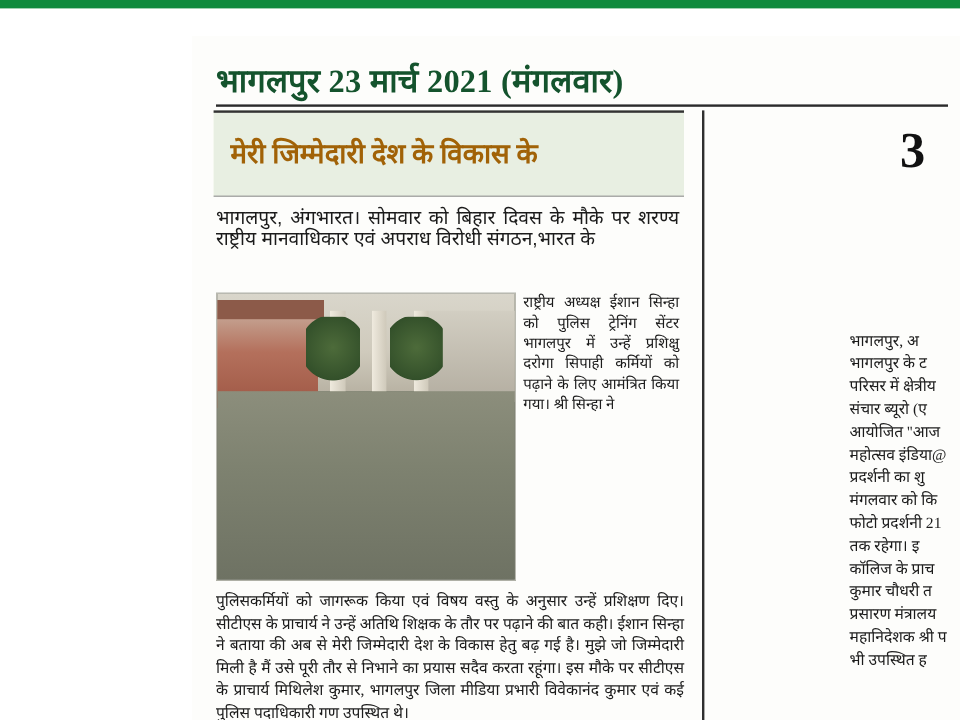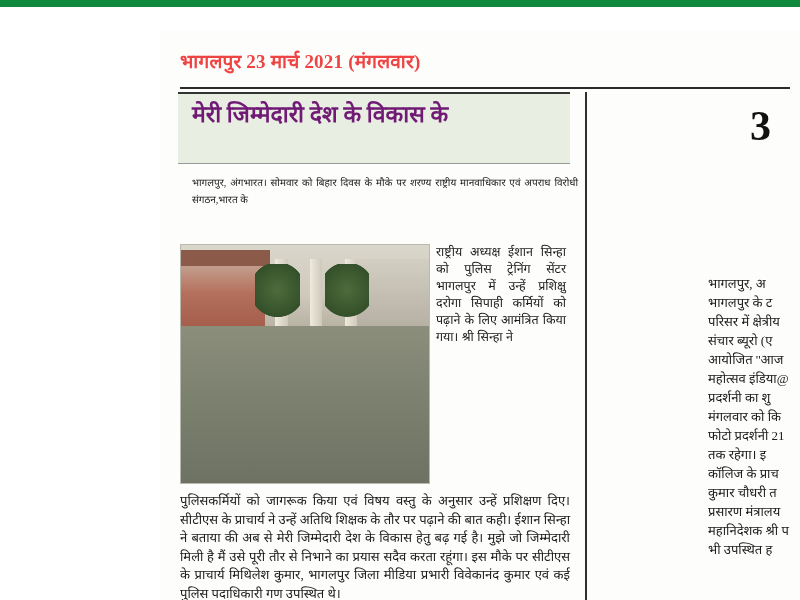--- a/index.html
+++ b/index.html
@@ -39,22 +39,22 @@
     background: #fdfdfb;
   }
 
   
   .dateline {
     position: absolute;
     left: 20px;
     top: 18px;
     font-family: "Liberation Serif", serif;
     font-weight: bold;
-    font-size: 19px;
-    color: #ef4444;
+    font-size: 27px;
+    color: #14532d;
     letter-spacing: 0.2px;
     white-space: nowrap;
     text-align: right;
   }
 
   
   .dateline-rule {
     position: absolute;
     left: 20px;
     top: 57px;
@@ -80,36 +80,36 @@
     height: 72px;
     background: #e8efe2;
     border-top: 2px solid #333;
     border-bottom: 1px solid #999;
     box-sizing: border-box;
   }
 
   .headline {
     position: absolute;
     left: 14px;
-    top: 6px;
+    top: 20px;
     width: 366px;
     font-family: "Liberation Serif", serif;
     font-weight: bold;
     font-size: 23px;
     line-height: 30px;
-    color: #701a75;
+    color: #a16207;
   }
 
   .lead {
     position: absolute;
-    left: 14px;
+    left: 2px;
     top: 82px;
     width: 386px;
-    font-family: Liberation Serif, serif;
-    font-size: 10px;
+    font-family: Liberation Sans, sans-serif;
+    font-size: 16px;
     line-height: 17px;
     color: #1b1b1b;
     text-align: justify;
   }
 
   
   .photo {
     position: absolute;
     left: 2px;
     top: 152px;
@@ -161,21 +161,21 @@
     background:#c0392b;
     border-radius:50% 50% 20% 20%;
   }
 
   
   .wrapcol {
     position: absolute;
     left: 258px;
     top: 152px;
     width: 130px;
-    font-family: Liberation Sans, sans-serif;
+    font-family: Liberation Serif, serif;
     font-size: 12.5px;
     line-height: 17px;
     color: #1b1b1b;
     text-align: justify;
   }
 
   .body-under {
     position: absolute;
     left: 2px;
     top: 400px;

